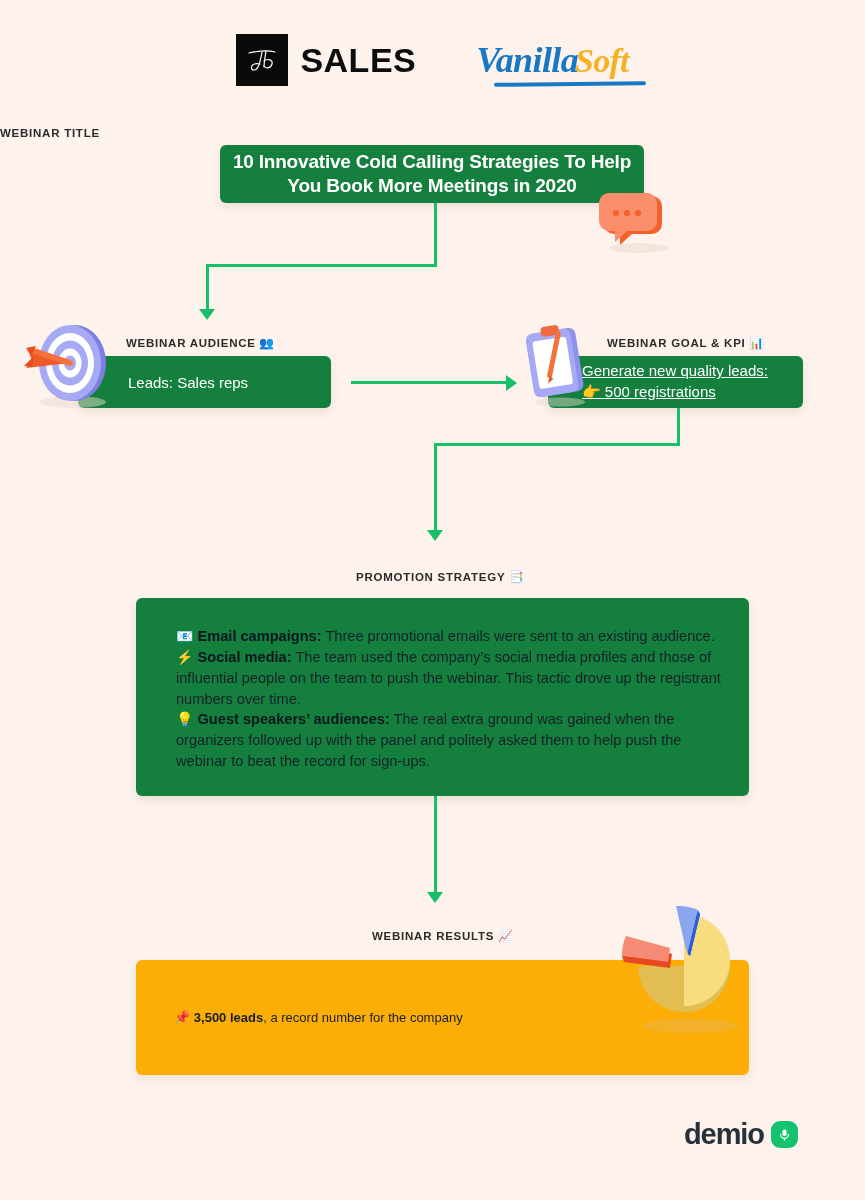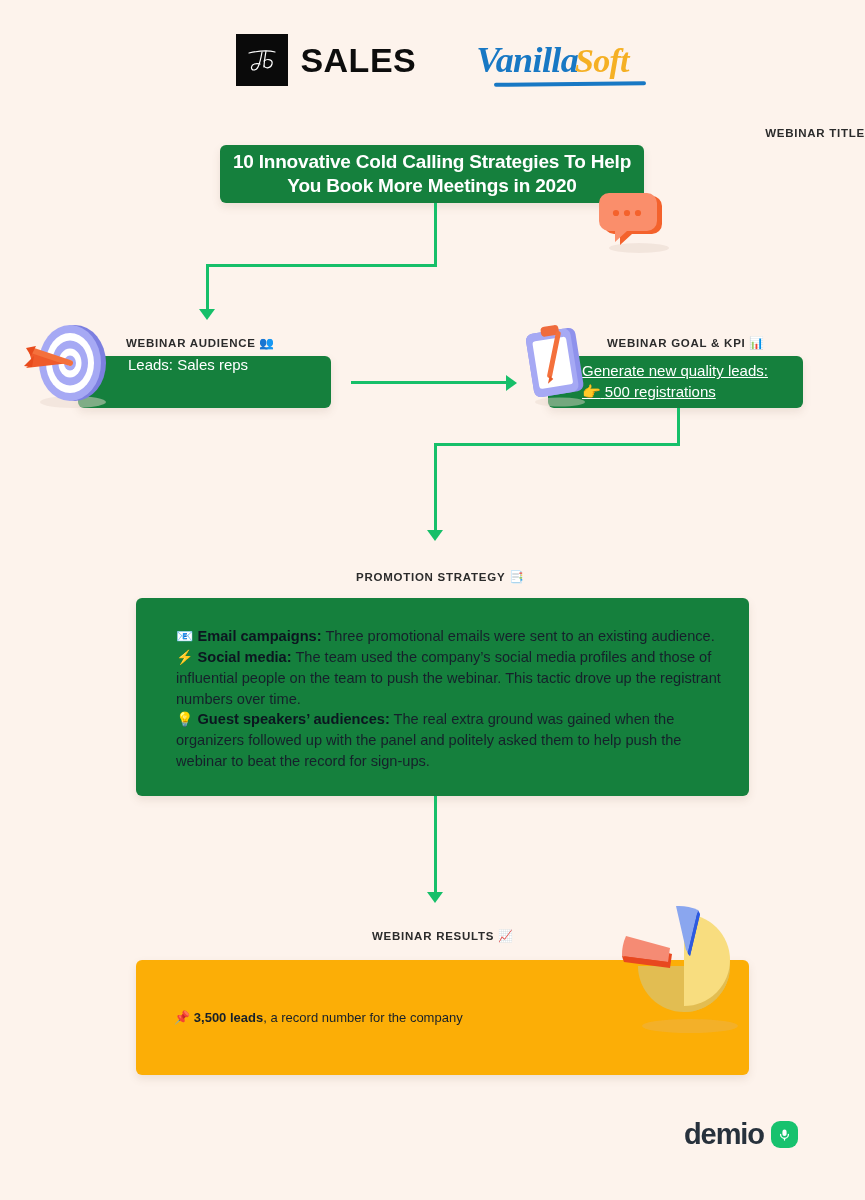--- a/index.html
+++ b/index.html
@@ -38,21 +38,21 @@
          box-shadow: 0 4px 9px rgba(120,90,70,0.13); }
   .box-green { background: #15803d; }
   .box-orange { background: #fcae06; }
 
   .title-box { left: 220px; top: 145px; width: 424px; height: 58px;
                display: flex; align-items: center; justify-content: center; }
   .title-text { color: #ffffff; font-size: 19px; font-weight: 700; line-height: 1.28;
                 text-align: center; letter-spacing: -0.2px; }
 
   .aud-box { left: 78px; top: 356px; width: 253px; height: 52px;
-             display: flex; align-items: flex-start; padding-left: 50px; }
+             display: flex; align-items: center; padding-left: 50px; }
   .aud-text { color: #ffffff; font-size: 15px; font-weight: 400; }
 
   .goal-box { left: 548px; top: 356px; width: 255px; height: 52px;
               display: flex; flex-direction: column; justify-content: center; padding-left: 34px; }
   .goal-line { color: #ffffff; font-size: 15px; font-weight: 400; line-height: 1.38; white-space: nowrap; text-decoration: underline; }
 
   .promo-box { left: 136px; top: 598px; width: 613px; height: 198px; padding: 28px 26px 0 40px; }
   .promo-p { color: #16202b; font-size: 14.6px; line-height: 1.43; }
   .promo-p b { font-weight: 700; color: #0c1620; }
   .promo-p .emo { font-size: 14px; }
@@ -107,21 +107,21 @@
     </div>
 
     <div class="vs-logo">
       <span class="vs-vanilla">Vanilla</span>
       <span class="vs-soft">Soft</span>
       <span class="vs-underline"></span>
     </div>
 
   </div>
 
-  <div class="caption" style="left:0; top:127px; width:865px; text-align:right;">
+  <div class="caption" style="left:0; top:127px; width:865px; text-align:left;">
     <span>WEBINAR TITLE</span>
   </div>
 
   <div class="box box-green title-box">
     <div class="title-text">
       <span>10 Innovative Cold Calling Strategies To Help</span><br>
       <span>You Book More Meetings in 2020</span>
     </div>
   </div>
 

